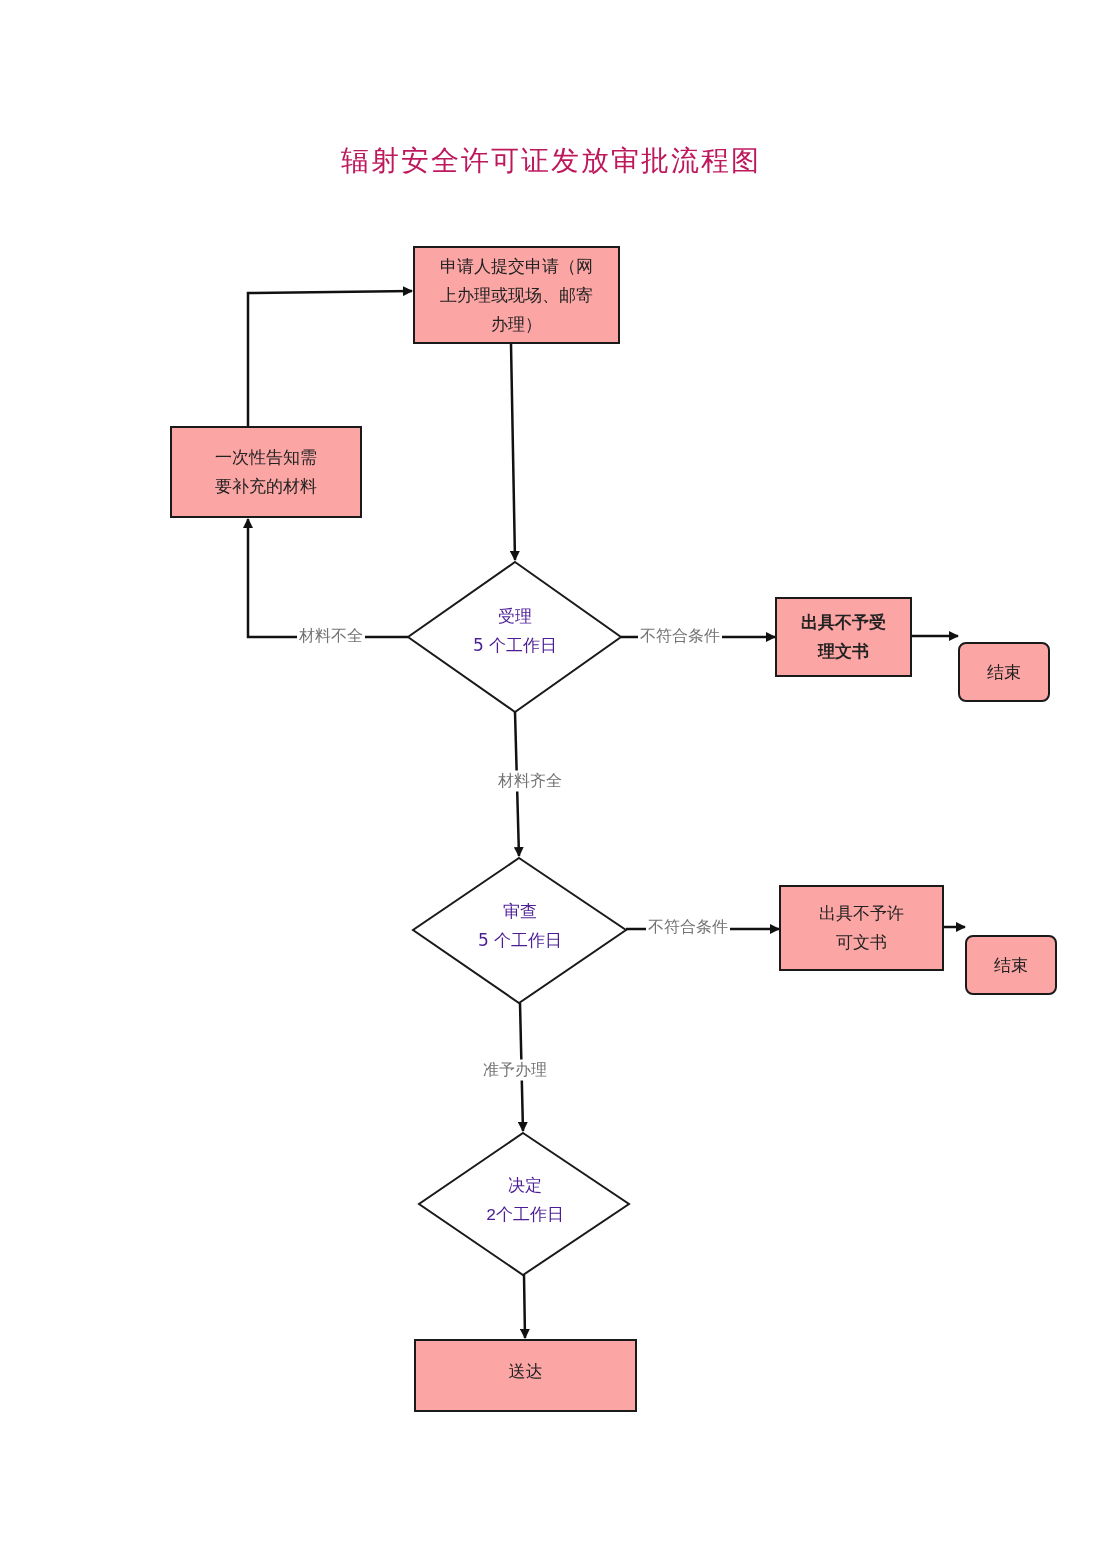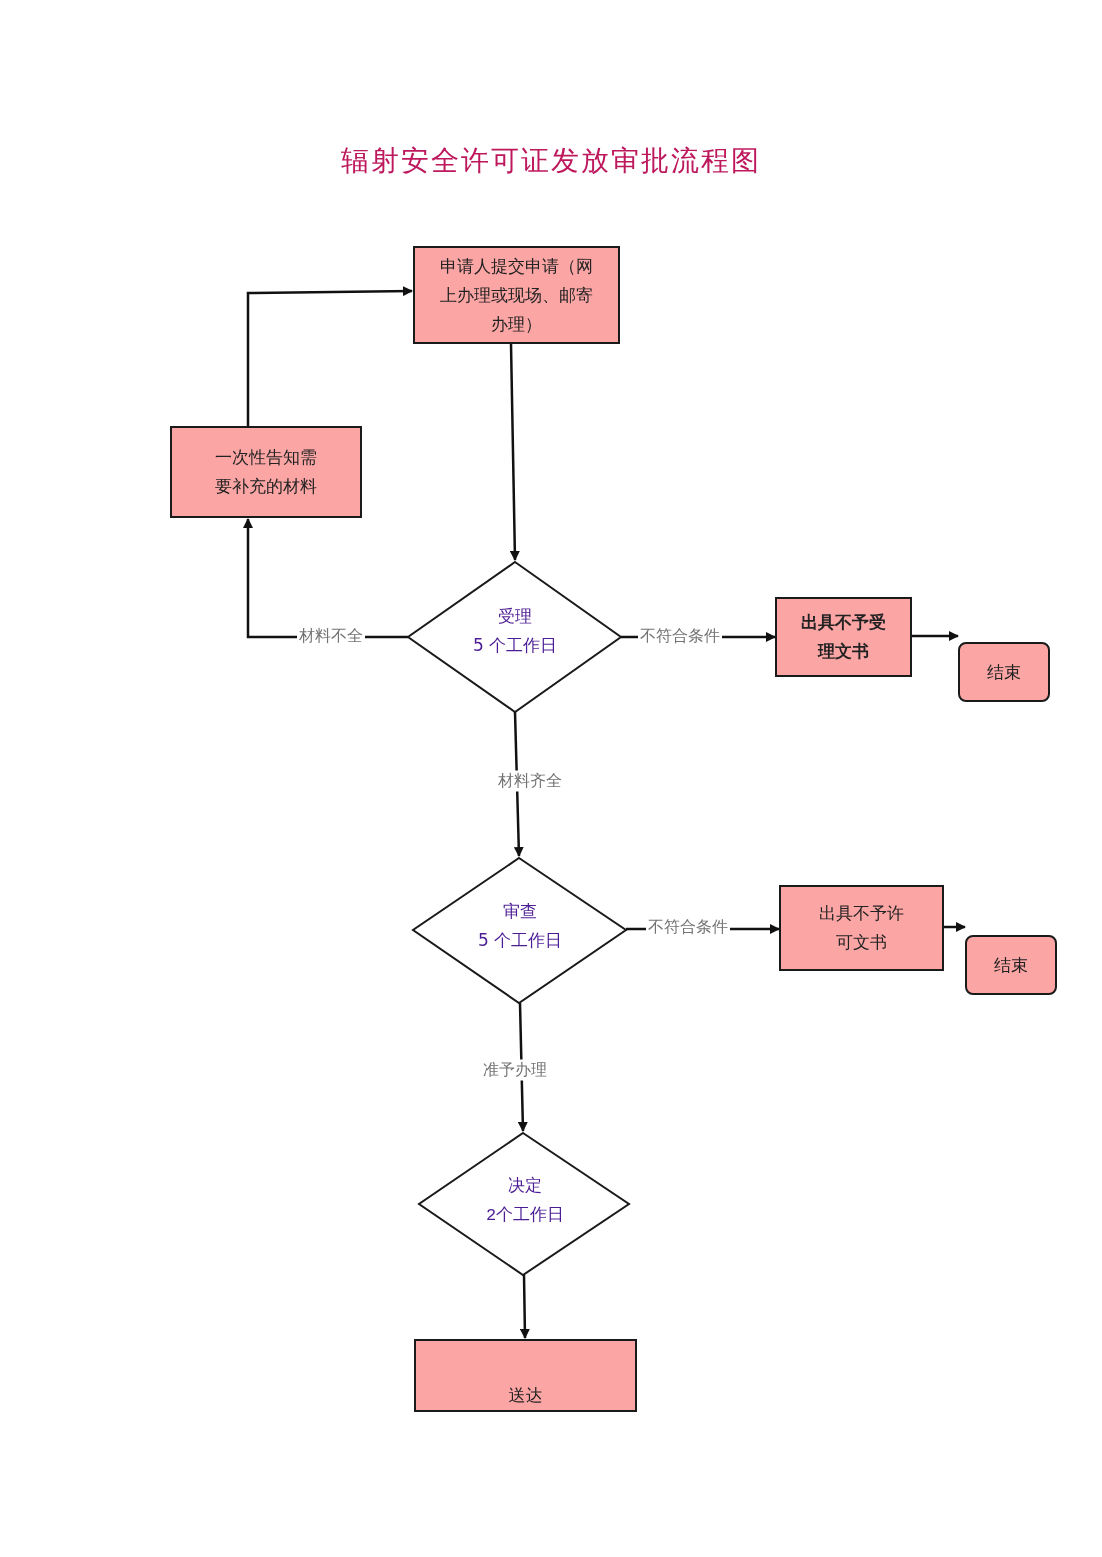--- a/index.html
+++ b/index.html
@@ -62,21 +62,21 @@
 <div class="node rounded" style="left:958px;top:606px;width:92px;height:60px;">
   <span>结束</span>
 </div>
 <div class="node" style="left:779px;top:885px;width:165px;height:86px;">
   <span>出具不予许
 可文书</span>
 </div>
 <div class="node rounded" style="left:965px;top:899px;width:92px;height:60px;">
   <span>结束</span>
 </div>
-<div class="node" style="left:414px;top:1339px;width:223px;height:73px;align-items:flex-end;padding-top:16px;">
+<div class="node" style="left:414px;top:1339px;width:223px;height:73px;align-items:flex-start;padding-top:16px;">
   <span>送达</span>
 </div>
 
 <div class="dlabel" style="left:445px;top:602px;width:140px;">受理
 5 个工作日</div>
 <div class="dlabel" style="left:450px;top:897px;width:140px;">审查
 5 个工作日</div>
 <div class="dlabel" style="left:455px;top:1172px;width:140px;font-family:Liberation Mono, monospace;">决定
 2个工作日</div>
 

